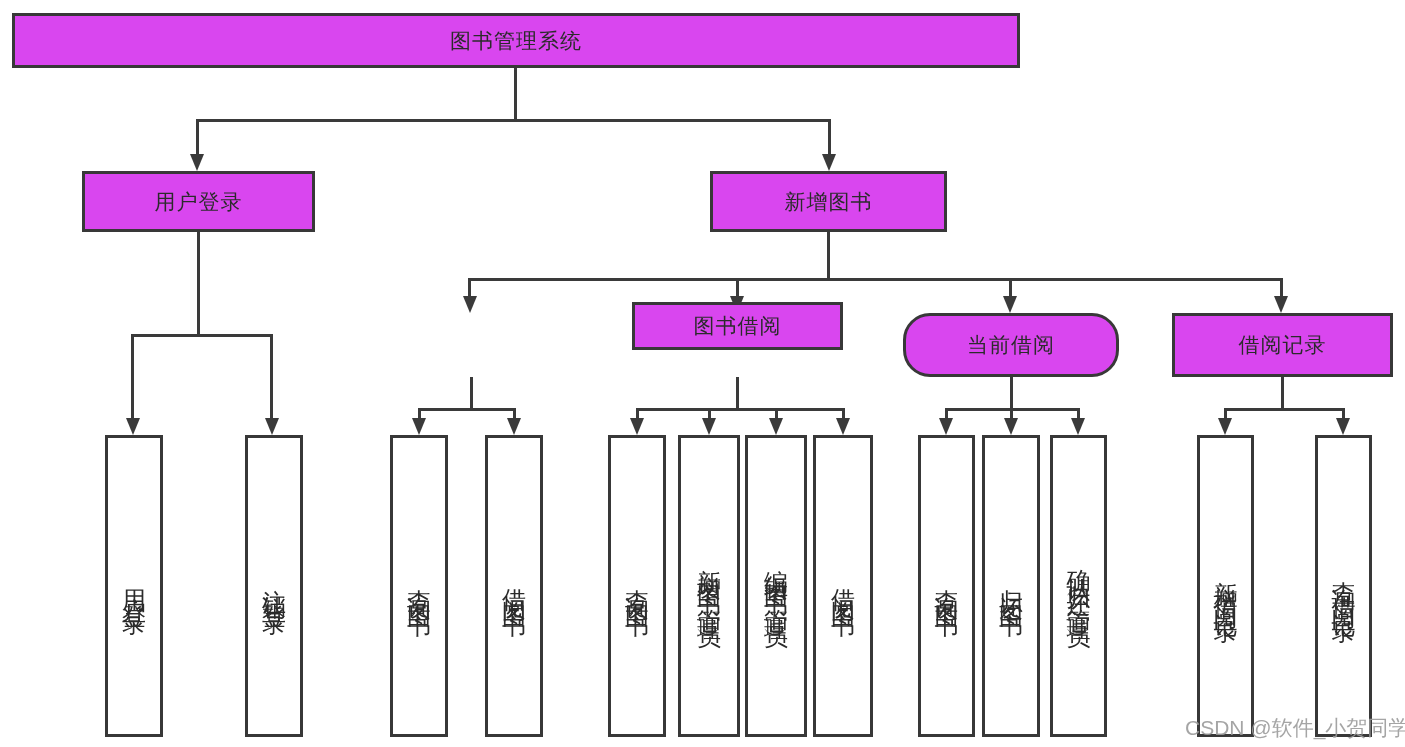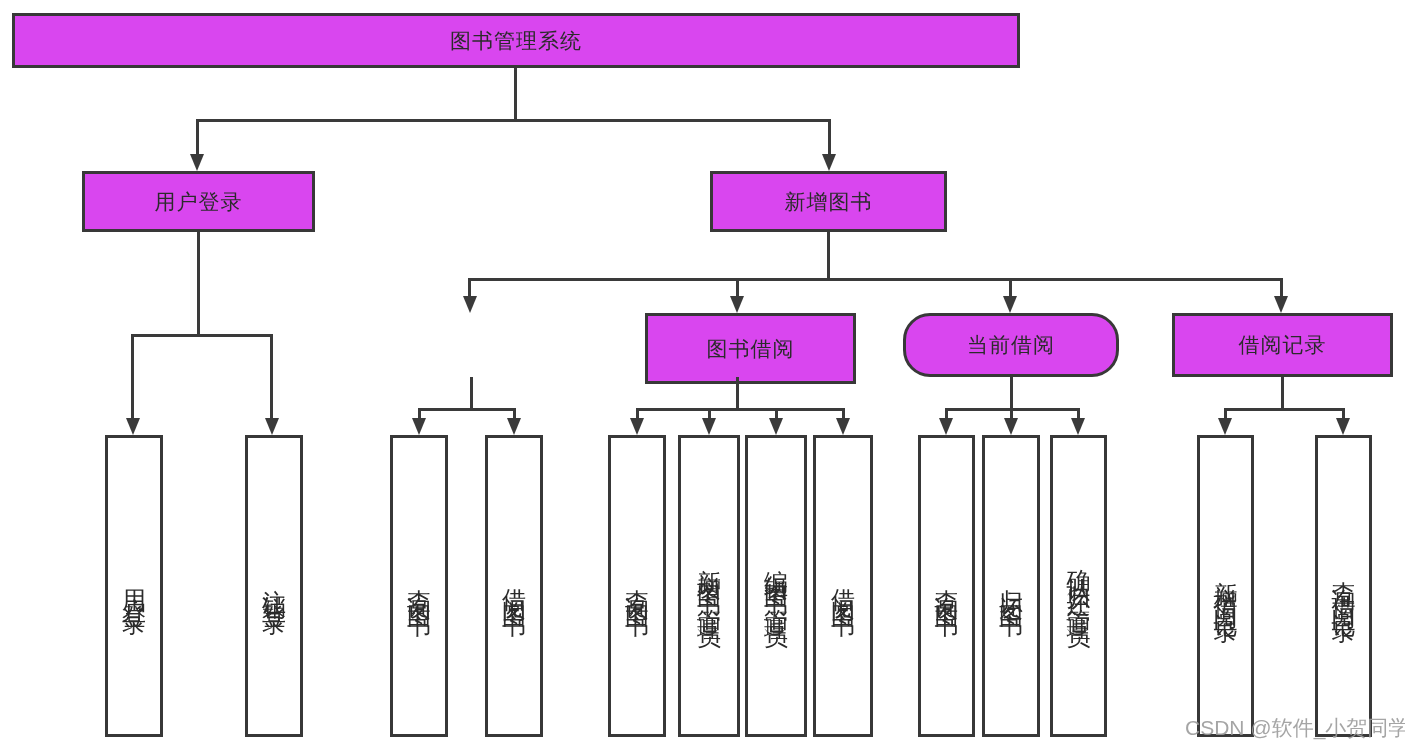--- a/index.html
+++ b/index.html
@@ -73,21 +73,21 @@
   <i class="hl" style="left:468px;top:278px;width:815px;"></i>
   <i class="vl" style="left:468px;top:278px;height:21px;"></i>
   <i class="vl" style="left:736px;top:278px;height:21px;"></i>
   <i class="vl" style="left:1009px;top:278px;height:21px;"></i>
   <i class="vl" style="left:1280px;top:278px;height:21px;"></i>
   <i class="arrow" style="left:463px;top:296px;"></i>
   <i class="arrow" style="left:730px;top:296px;"></i>
   <i class="arrow" style="left:1003px;top:296px;"></i>
   <i class="arrow" style="left:1274px;top:296px;"></i>
 
-  <div class="box" style="left:632px;top:313px;width:211px;height:71px;margin-left:13px;">
+  <div class="box" style="left:632px;top:302px;width:211px;height:48px;">
     <span>图书借阅</span>
   </div>
   <div class="box" style="left:903px;top:313px;width:216px;height:64px;border-radius:27px;">
     <span>当前借阅</span>
   </div>
   <div class="box" style="left:1172px;top:313px;width:221px;height:64px;">
     <span>借阅记录</span>
   </div>
 
   <i class="vl" style="left:470px;top:377px;height:33px;"></i>

